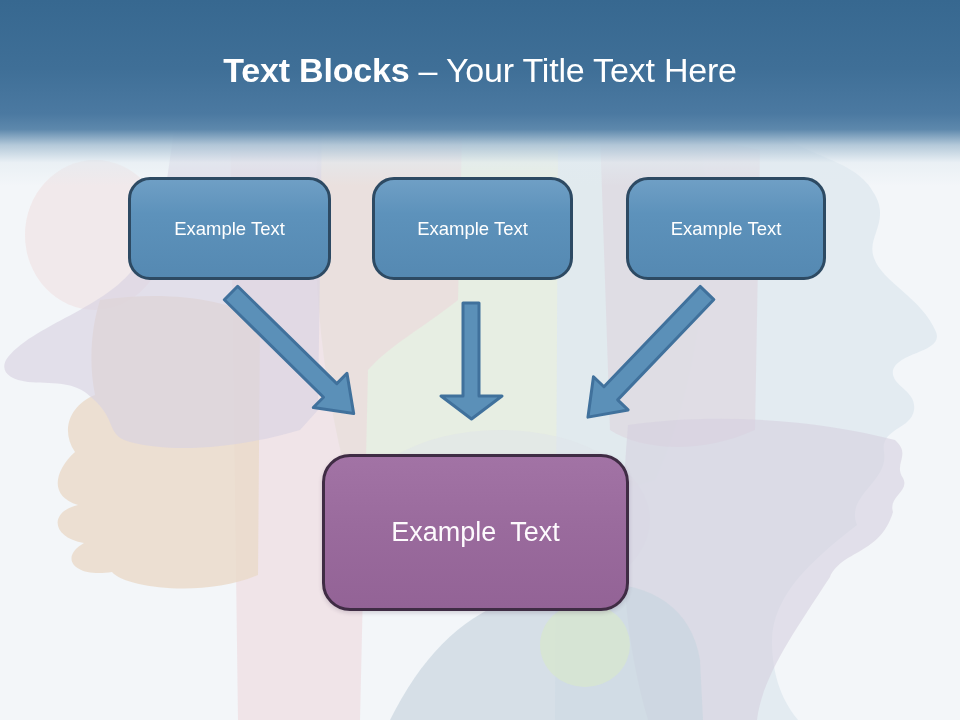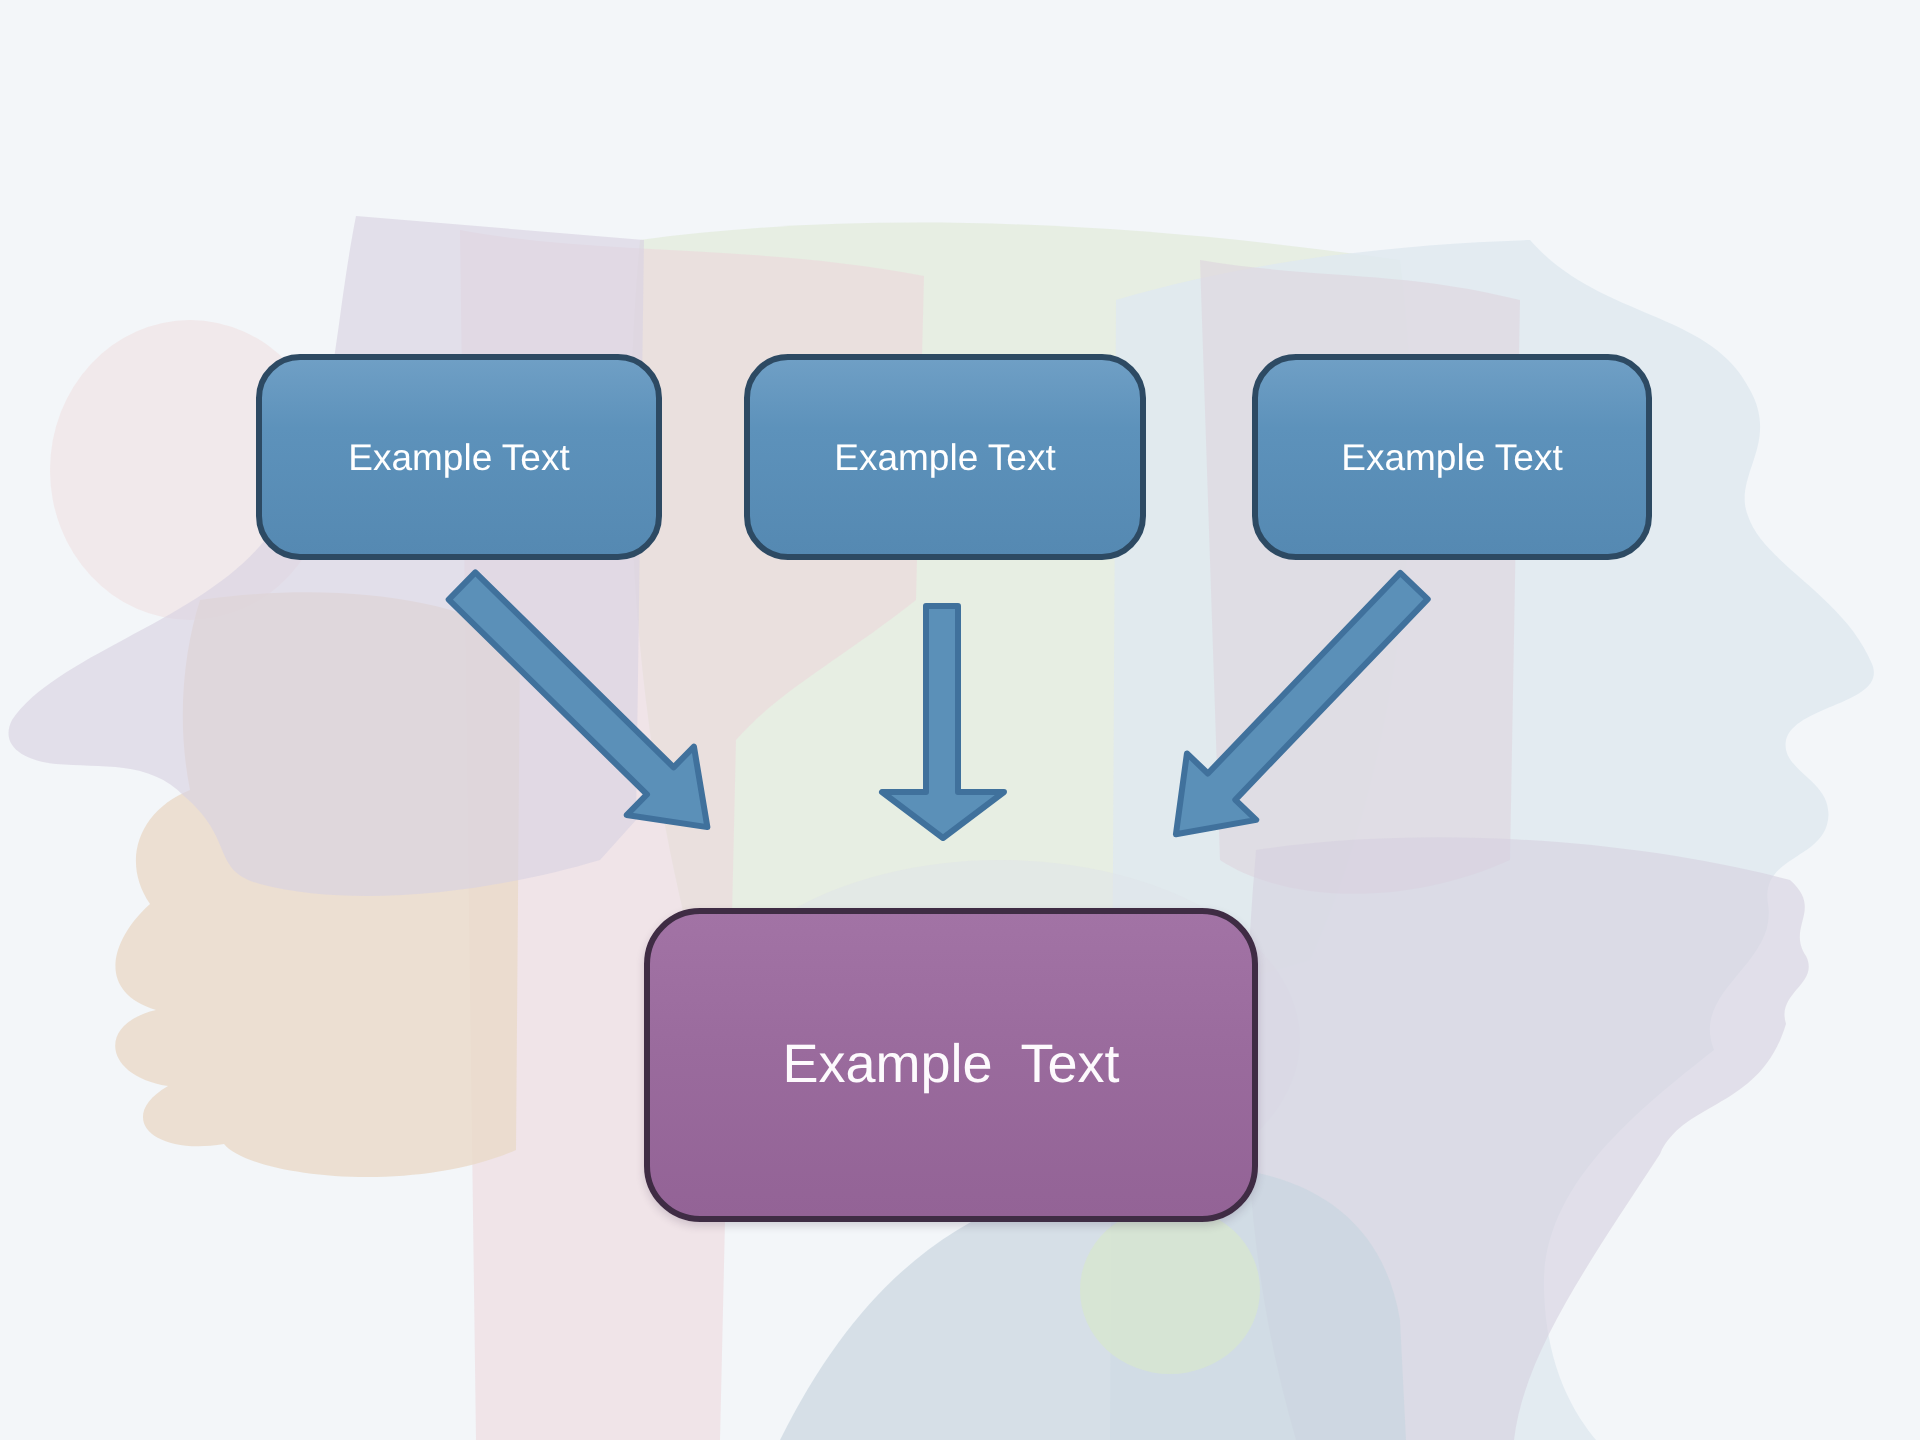--- a/index.html
+++ b/index.html
@@ -54,20 +54,23 @@
     <path d="M 100,300 C 170,290 230,300 260,320 L 258,575 C 205,598 125,588 112,572 C 75,578 58,558 84,543 C 52,538 48,512 78,505 C 48,496 55,470 75,452 C 60,430 70,405 95,395 C 88,360 92,325 100,300 Z" fill="#ead9c8" opacity="0.8"></path>
     <path d="M 178,108 C 165,175 170,210 138,262 C 110,308 30,325 6,360 C 0,372 10,380 28,382 C 50,384 75,380 92,398 C 118,420 105,435 130,442 C 180,455 250,445 300,430 L 318,410 L 322,120 Z" fill="#d9d2e2" opacity="0.65"></path>
     <path d="M 765,120 C 800,160 855,155 875,195 C 890,222 866,238 874,258 C 882,282 922,298 936,332 C 944,352 898,352 893,370 C 890,386 917,390 914,410 C 911,430 880,428 884,452 C 889,482 845,495 857,525 C 815,558 770,595 772,645 C 773,685 788,708 798,720 L 555,720 L 558,150 C 625,130 700,122 765,120 Z" fill="#dfe9f0" opacity="0.85"></path>
     <path d="M 600,130 C 660,140 700,135 760,150 L 755,430 C 700,455 640,450 610,430 Z" fill="#ddd3dd" opacity="0.6"></path>
     <ellipse cx="500" cy="520" rx="150" ry="90" fill="#dfe3ea" opacity="0.5"></ellipse>
     <path d="M 628,425 C 715,412 820,420 895,440 C 912,455 893,463 903,478 C 910,492 888,496 893,512 C 880,555 842,550 830,577 C 792,635 762,678 757,720 L 648,720 C 618,618 620,520 628,425 Z" fill="#d6d1e0" opacity="0.6"></path>
     <path d="M 390,720 C 430,640 480,600 560,585 C 640,575 690,600 700,660 L 703,720 Z" fill="#c9d6e0" opacity="0.7"></path>
     <ellipse cx="585" cy="645" rx="45" ry="42" fill="#d7e6cf" opacity="0.8"></ellipse>
   </svg>
 
+  <div class="header">
+    <h1 class="title"><span class="t-bold">Text Blocks</span><span class="t-rest"> – Your Title Text Here</span></h1>
+  </div>
 
   <svg class="arrows" viewBox="0 0 960 720" aria-hidden="true">
     <g fill="#5b90b8" stroke="#40719c" stroke-width="3" stroke-linejoin="round">
       <polygon transform="translate(231,293) rotate(-45.5)" points="-9.5,0 9.5,0 9.5,139 24,139 0,172 -24,139 -9.5,139"></polygon>
       <polygon points="463,303 479,303 479,396 502,396 471.5,419 441,396 463,396"></polygon>
       <polygon transform="translate(707,293) rotate(43.8)" points="-9.5,0 9.5,0 9.5,139 24,139 0,172 -24,139 -9.5,139"></polygon>
     </g>
   </svg>
 
   <div class="block block1">

